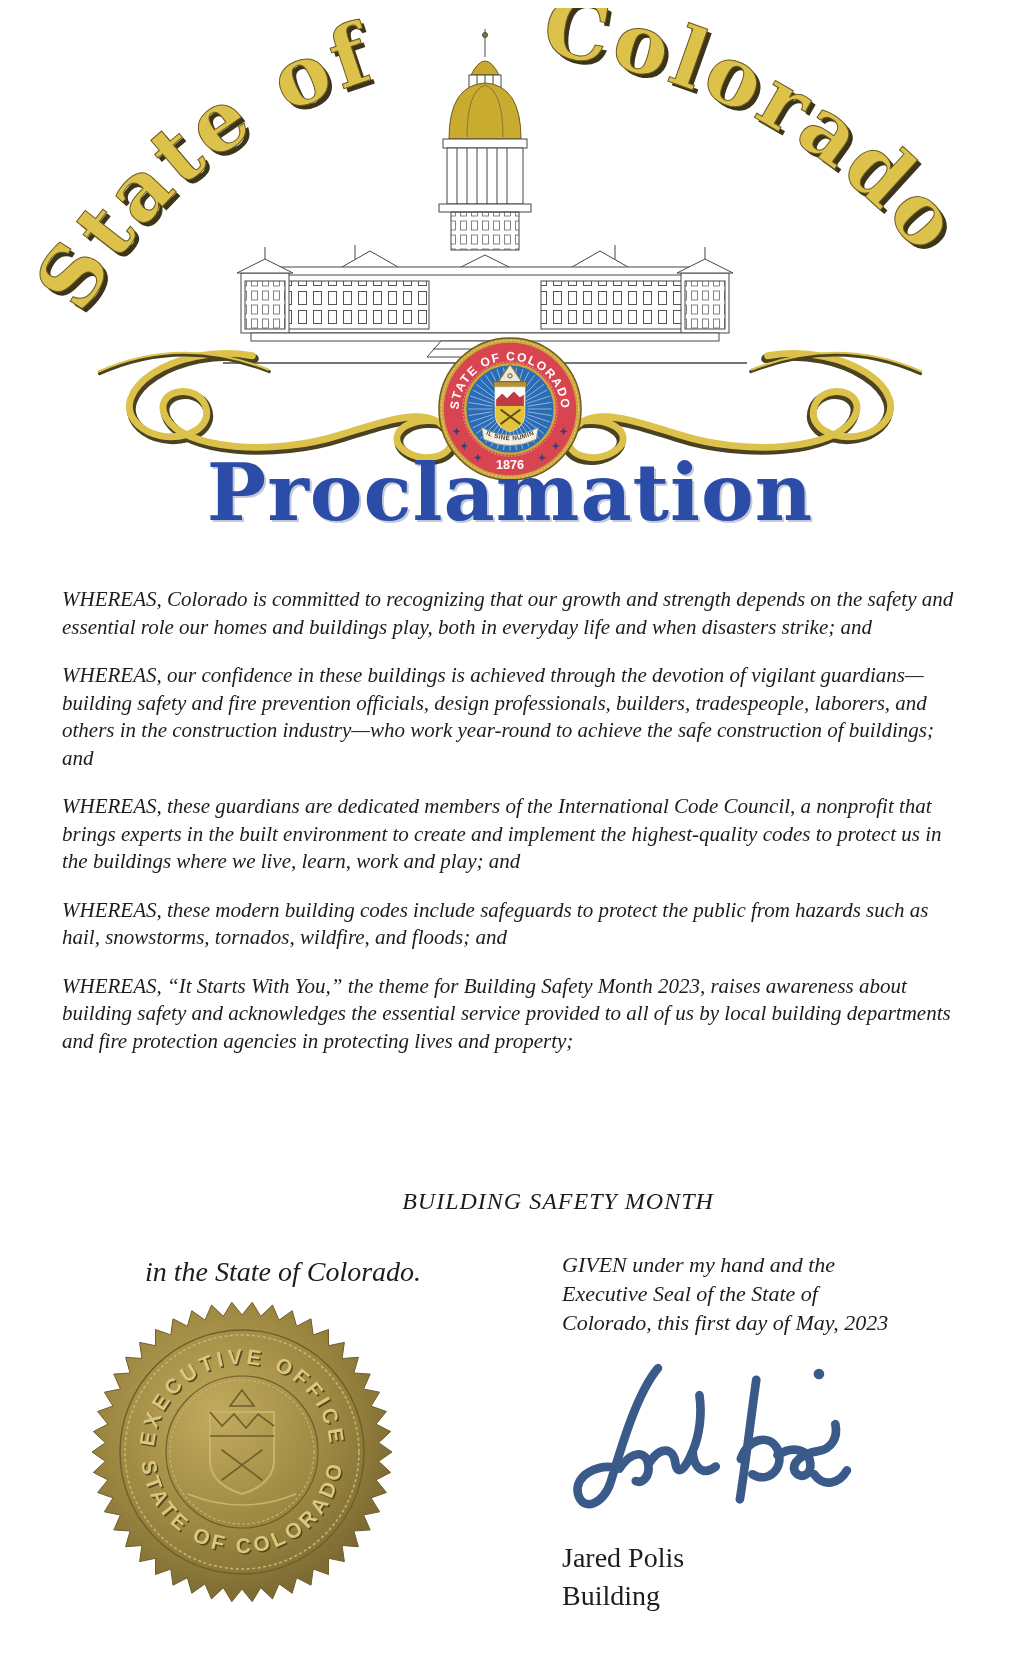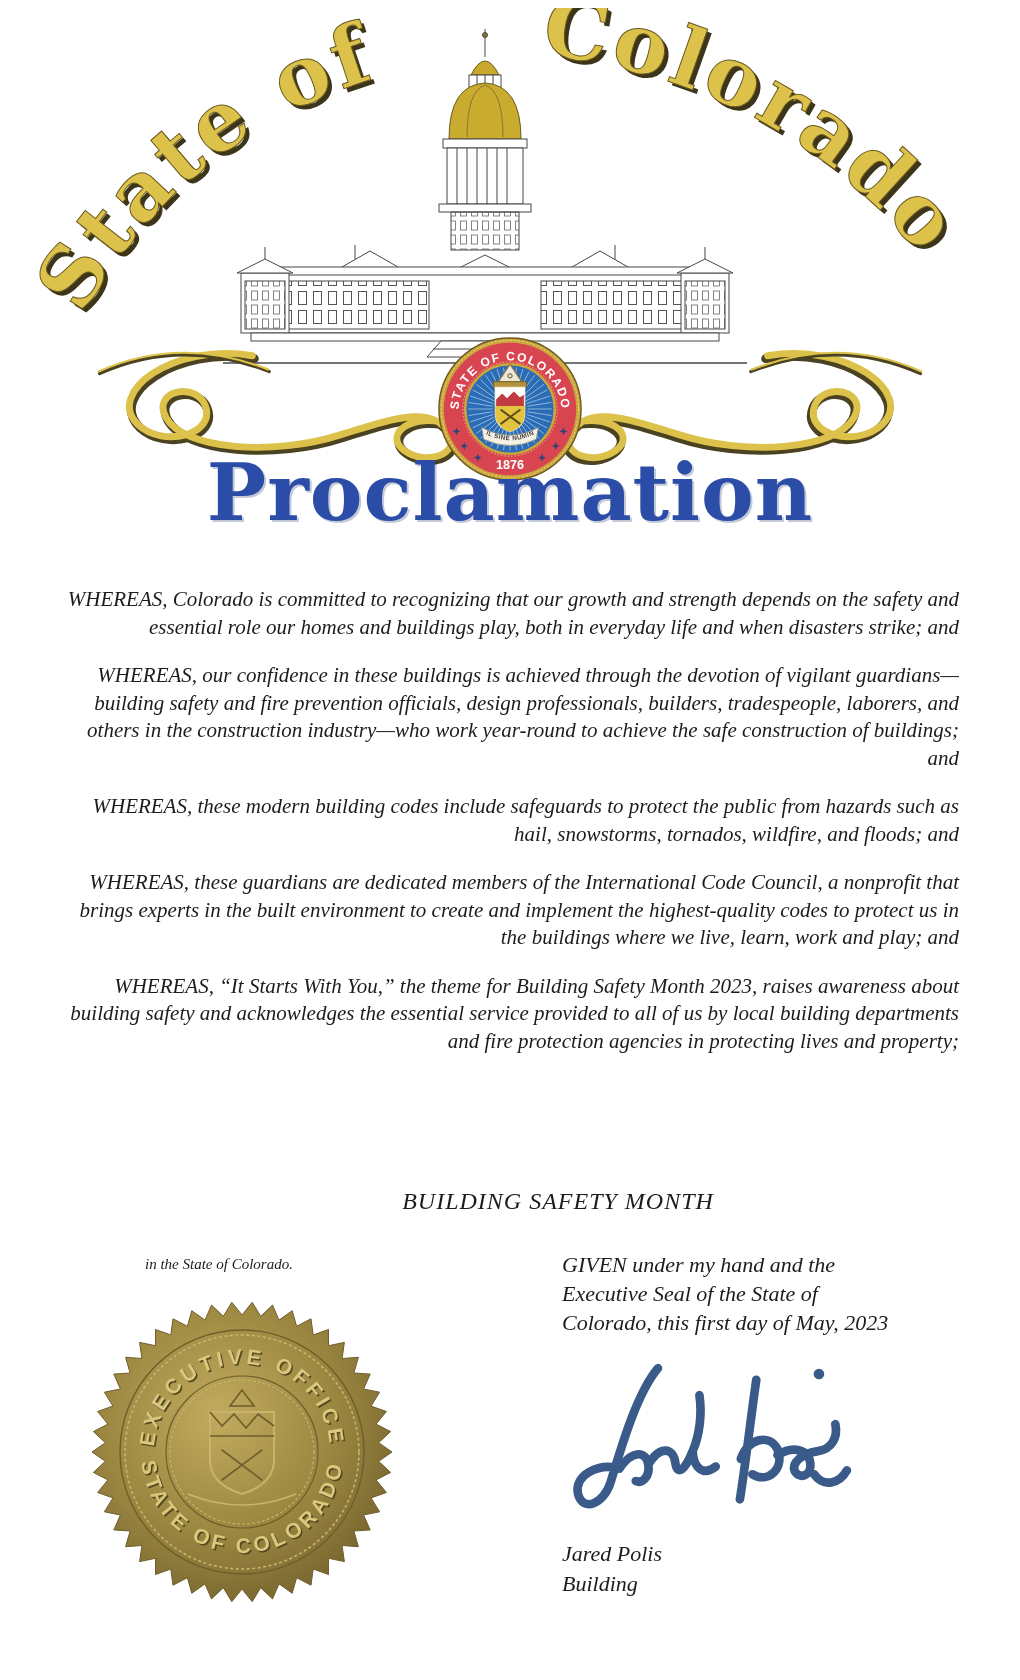--- a/index.html
+++ b/index.html
@@ -11,29 +11,29 @@
   .arcs{position:absolute;left:0;top:8px;width:1020px;height:340px;}
   .flourish{position:absolute;top:338px;width:392px;height:138px;}
   .flourish.left{left:82px;}
   .flourish.right{left:546px;transform:scaleX(-1);}
   .state-seal{position:absolute;left:437px;top:336px;width:146px;height:146px;}
   .proc-title{position:absolute;left:0;top:452px;width:100%;text-align:center;
       font-family:"DejaVu Serif", serif;font-weight:bold;font-size:79px;line-height:1.05;
       color:#2b4da8;letter-spacing:1px;text-shadow:2px 2px 0 rgba(20,40,90,.25);}
   .body-text{position:absolute;left:62px;top:586px;width:897px;
       font-style:italic;font-size:21px;line-height:1.31;}
-  .body-text p{margin:0 0 21px 0;text-align:right;}
+  .body-text p{margin:0 0 21px 0;}
   .bsm-heading{position:absolute;left:0;top:1188px;width:100%;text-align:center;
       font-style:italic;font-size:24px;letter-spacing:1px;margin-left:48px;}
-  .in-state{position:absolute;left:145px;top:1256px;font-style:italic;font-size:15px;}
+  .in-state{position:absolute;left:145px;top:1256px;font-style:italic;font-size:28px;}
   .foil-seal{position:absolute;left:92px;top:1302px;width:300px;height:300px;}
   .right-block{position:absolute;left:562px;top:1250px;width:332px;}
   .given{font-style:italic;font-size:22px;line-height:1.32;}
   .signature{display:block;width:292px;height:188px;margin:10px 0 4px 2px;}
-  .signer{font-style:italic;font-size:22px;line-height:1.35;}
+  .signer{font-size:28px;line-height:1.35;}
 </style>
 </head>
 <body>
 
 <div class="page">
 
   <div class="hero">
 
     <svg class="capitol" viewBox="0 0 560 350">
       <defs>
@@ -213,22 +213,22 @@
         <textPath href="#mottoArc" startOffset="50%" text-anchor="middle">NIL SINE NUMINE</textPath>
       </text>
     </svg>
 
     <div class="proc-title">Proclamation</div>
   </div>
 
   <div class="body-text">
     <p>WHEREAS, Colorado is committed to recognizing that our growth and strength depends on the safety and essential role our homes and buildings play, both in everyday life and when disasters strike; and</p>
     <p>WHEREAS, our confidence in these buildings is achieved through the devotion of vigilant guardians—building safety and fire prevention officials, design professionals, builders, tradespeople, laborers, and others in the construction industry—who work year-round to achieve the safe construction of buildings; and</p>
+    <p>WHEREAS, these guardians are dedicated members of the International Code Council, a nonprofit that brings experts in the built environment to create and implement the highest-quality codes to protect us in the buildings where we live, learn, work and play; and</p>
     <p>WHEREAS, these modern building codes include safeguards to protect the public from hazards such as hail, snowstorms, tornados, wildfire, and floods; and</p>
-    <p>WHEREAS, these guardians are dedicated members of the International Code Council, a nonprofit that brings experts in the built environment to create and implement the highest-quality codes to protect us in the buildings where we live, learn, work and play; and</p>
     <p>WHEREAS, “It Starts With You,” the theme for Building Safety Month 2023, raises awareness about building safety and acknowledges the essential service provided to all of us by local building departments and fire protection agencies in protecting lives and property;</p>
   </div>
 
   <div class="bsm-heading">BUILDING SAFETY MONTH</div>
 
   <div class="in-state">in the State of Colorado.</div>
 
   <svg class="foil-seal" viewBox="0 0 300 300">
     <defs>
       <radialGradient id="foilg" cx="42%" cy="38%" r="72%">

